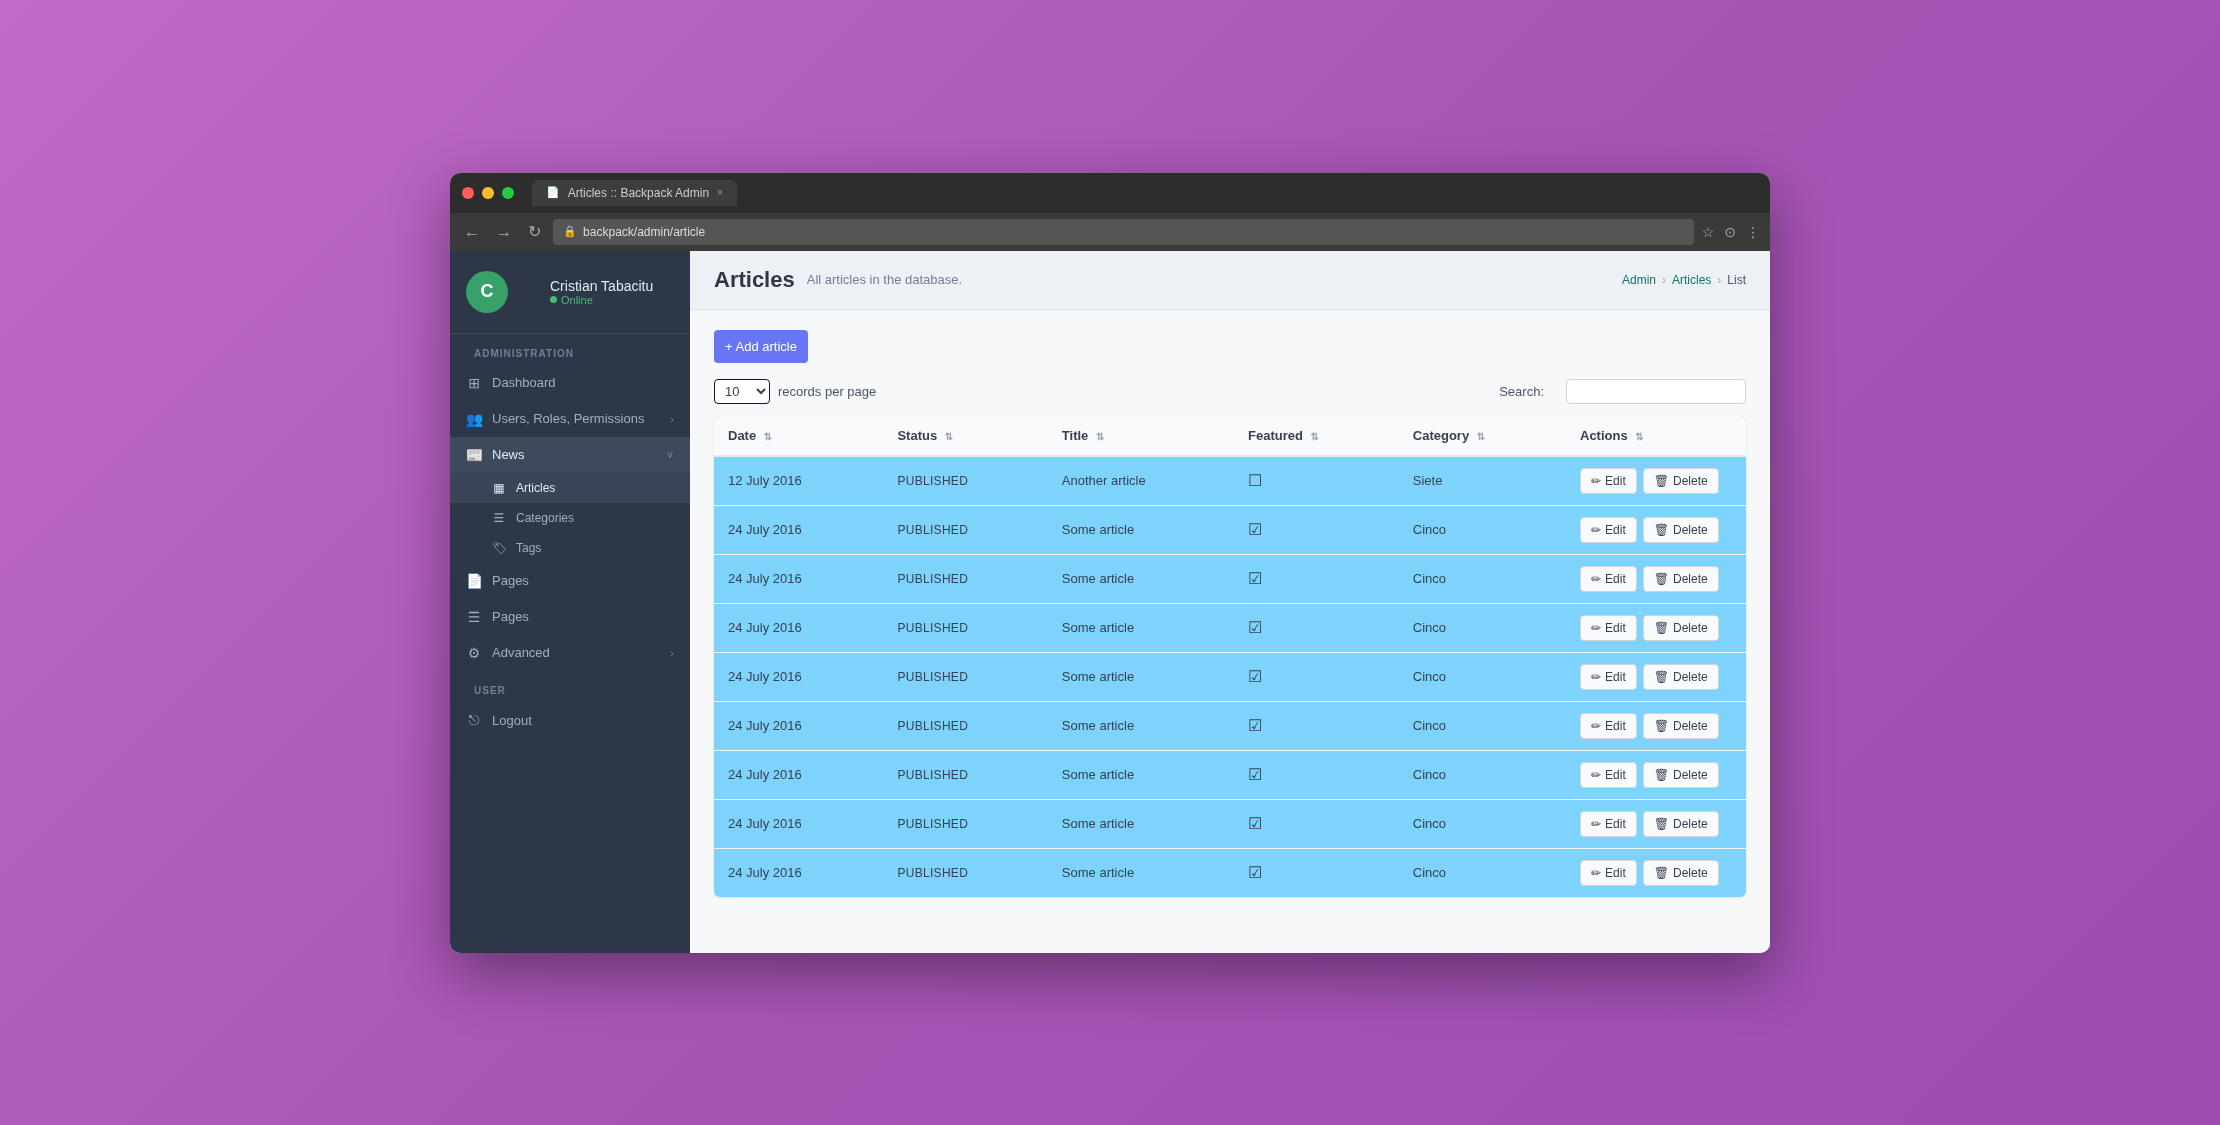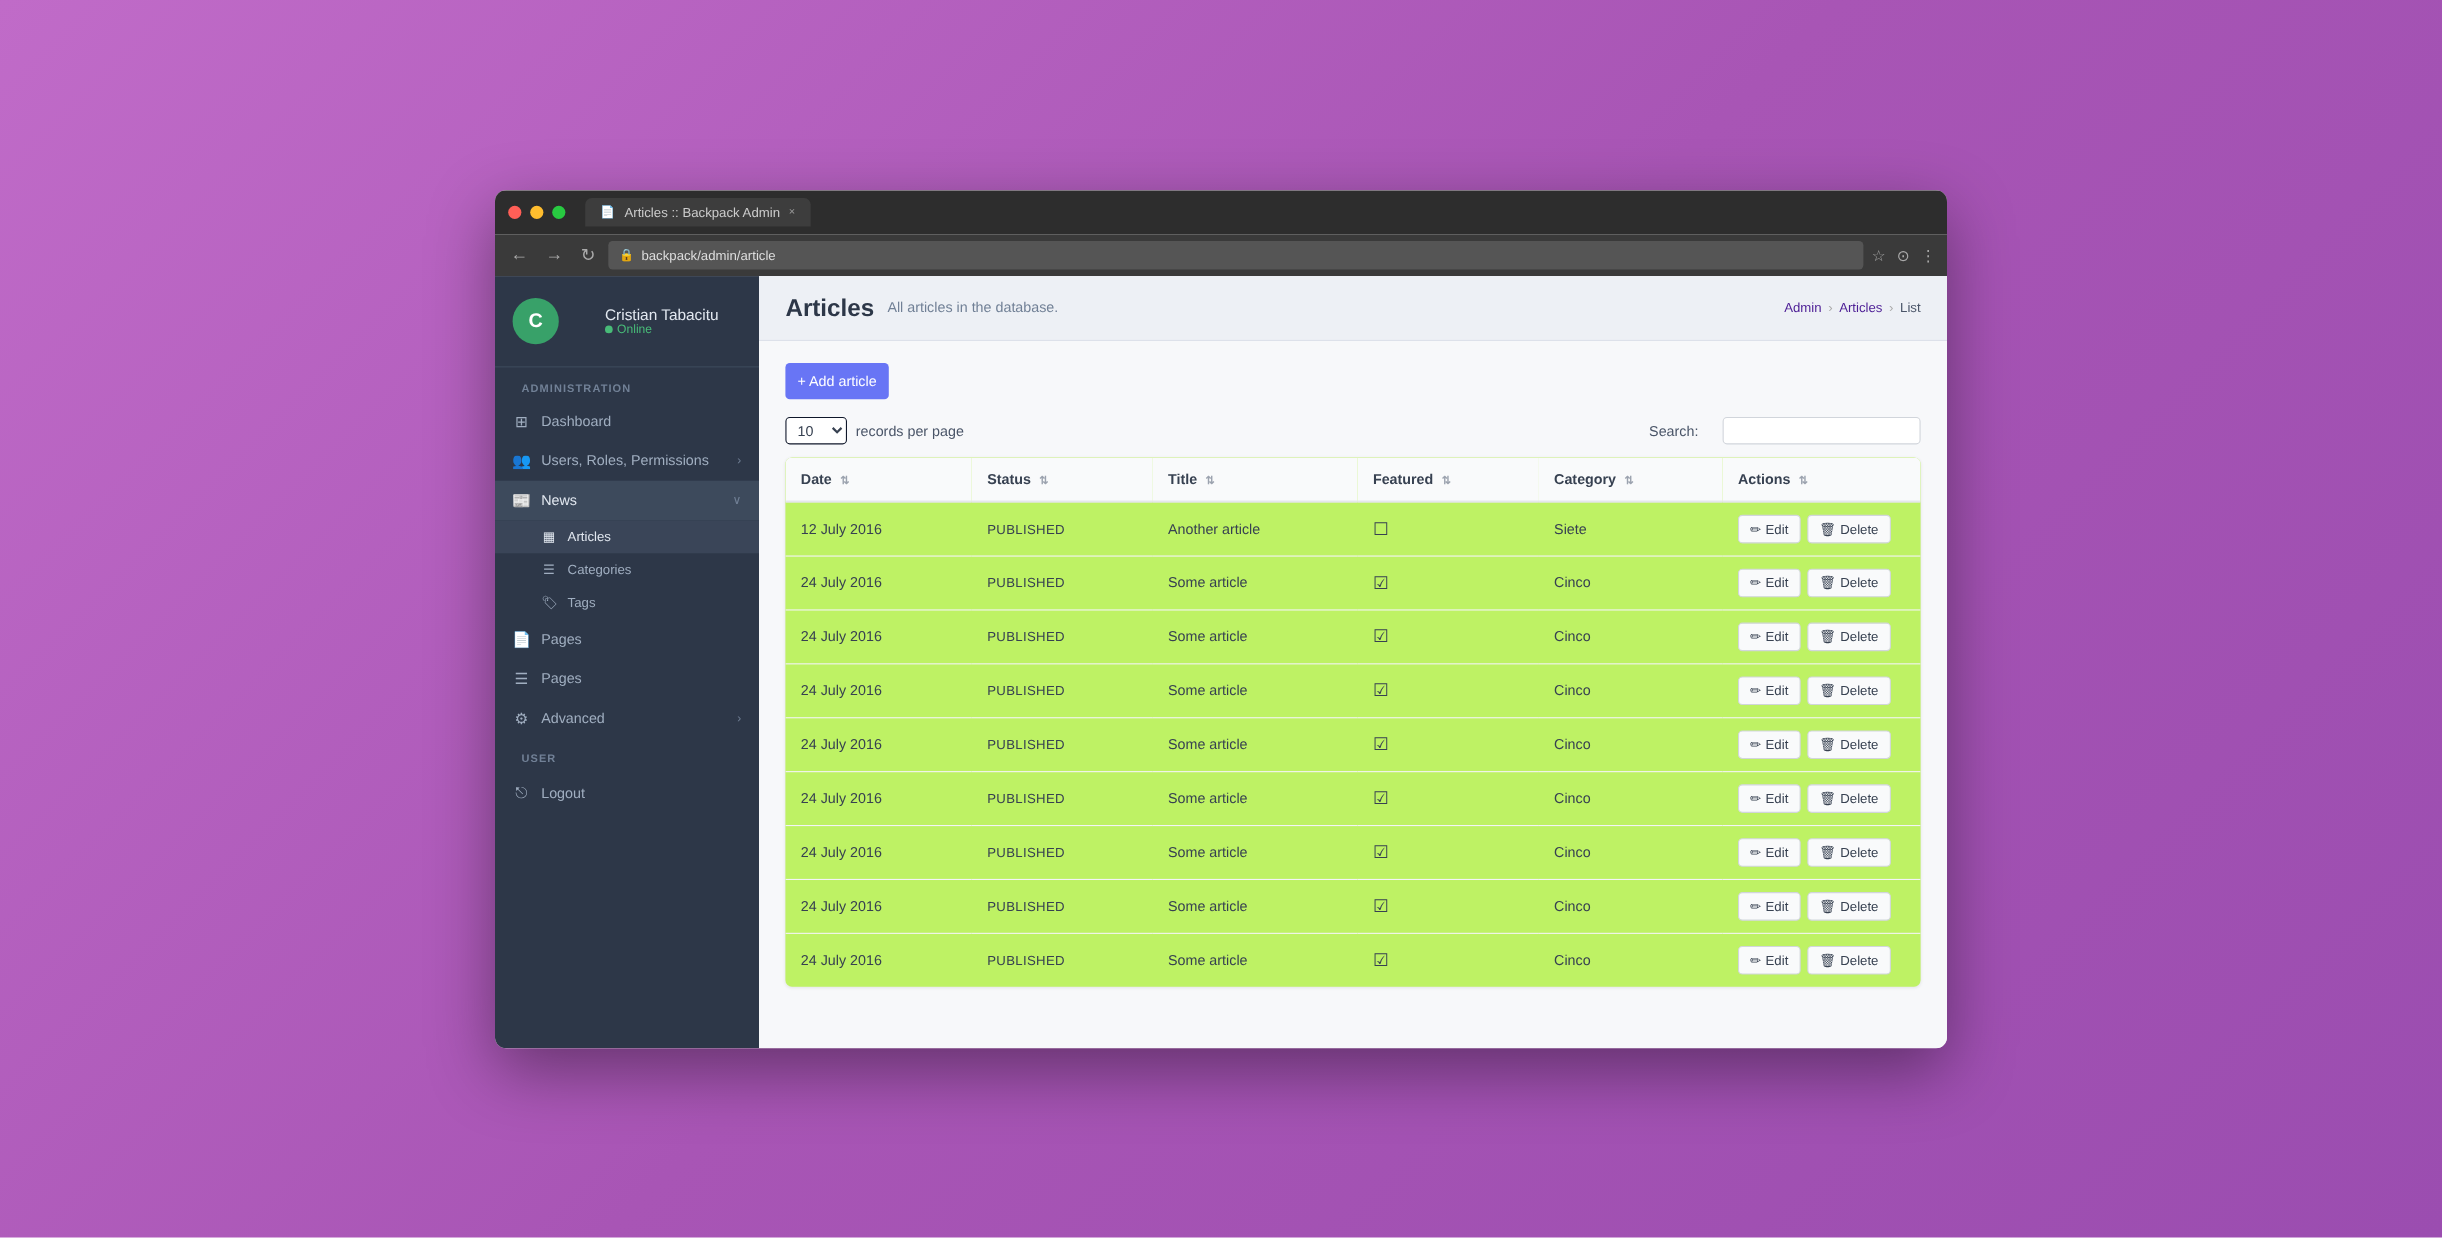--- a/index.html
+++ b/index.html
@@ -182,21 +182,21 @@
       display: flex;
       align-items: center;
       justify-content: space-between;
       border-bottom: 1px solid #dde1ea;
     }
     .page-header-left { display: flex; align-items: center; gap: 12px; }
     .page-title { font-size: 22px; font-weight: 600; color: #2d3748; }
     .page-subtitle { font-size: 13px; color: #718096; }
     .breadcrumb { display: flex; align-items: center; gap: 6px; font-size: 12px; color: #718096; }
     .breadcrumb-sep { color: #aaa; }
-    .breadcrumb-link { color: #4c1d95; cursor: pointer; }
+    .breadcrumb-link { color: #0f766e; cursor: pointer; }
     .breadcrumb-current { color: #4a5568; }
 
     .content-area {
       padding: 20px 24px;
       flex: 1;
     }
 
     .add-btn {
       background: #6875f5;
       color: white;
@@ -245,21 +245,21 @@
       padding: 4px 10px;
       font-size: 13px;
       width: 180px;
       outline: none;
     }
 
     
     .data-table {
       width: 100%;
       border-collapse: collapse;
-      background: #bef264;
+      background: #7dd3fc;
       border-radius: 6px;
       overflow: hidden;
       box-shadow: 0 1px 3px rgba(0,0,0,0.08);
       font-size: 13px;
     }
     .data-table th {
       background: #f9fafb;
       padding: 12px 14px;
       text-align: left;
       font-weight: 600;

